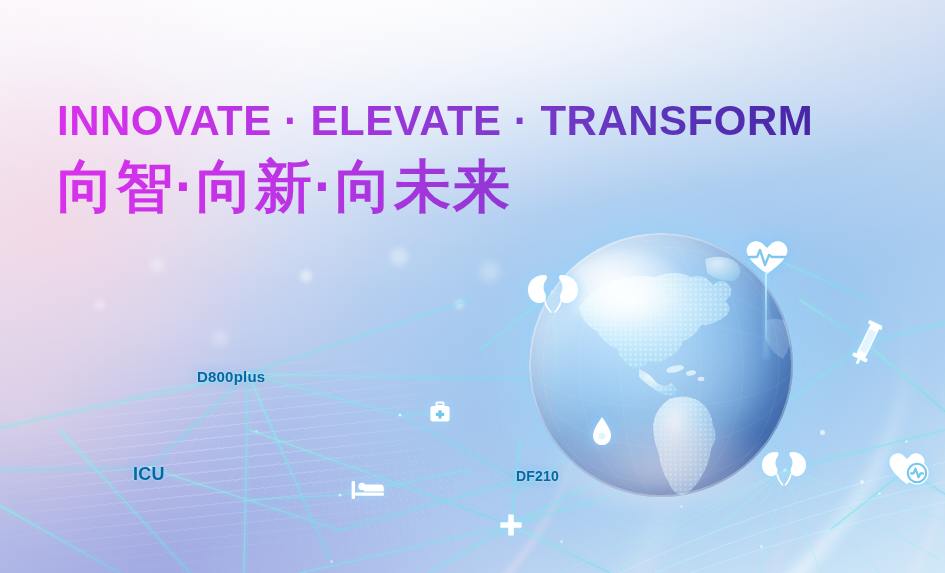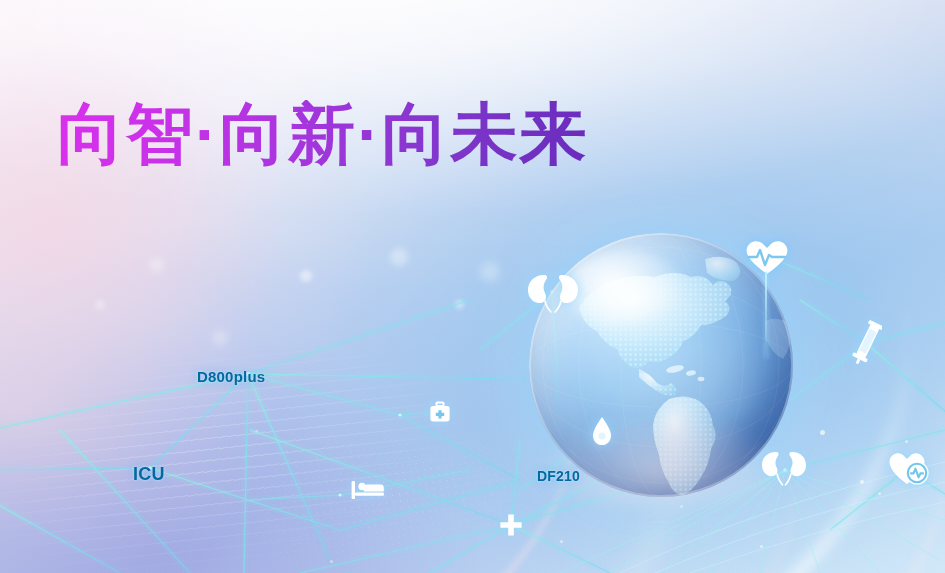--- a/index.html
+++ b/index.html
@@ -319,21 +319,22 @@
       #9238d6 48%,
       #7739c9 64%,
       #5c34ba 80%,
       #4726a6 100%);
     -webkit-background-clip:text;
     background-clip:text;
     color:transparent;
     -webkit-text-fill-color:transparent;
   }
   #title-cn {
-    font-size:67px;
+    margin-top:15px;
+    font-size:57px;
     font-weight:bold;
     letter-spacing:2px;
     line-height:1.02;
     white-space:nowrap;
     background:linear-gradient(94deg,
       #d831ec 0%,
       #cb31e9 18%,
       #b434e2 36%,
       #9a36d8 54%,
       #8236cd 72%,
@@ -643,19 +644,20 @@
       <path fill="#ffffff" d="M21 36 C6 25 2 17 4 11 C6 5 14 3 18 8 L21 11 L24 8
         C28 3 36 5 38 11 C40 17 36 25 21 36 Z"></path>
       <circle cx="31" cy="25" r="11.6" fill="#ffffff"></circle>
       <circle cx="31" cy="25" r="9.2" fill="none" stroke="#72c6ee" stroke-width="2.1"></circle>
       <path fill="none" stroke="#72c6ee" stroke-width="2.1" stroke-linecap="round" stroke-linejoin="round" d="M25 25.4 L27.6 25.4 L29.4 20.6 L32.6 29.4 L34.4 25.4 L37 25.4"></path>
     </svg>
   </div>
 
   <div class="net-label" style="left:197px;top:368px;font-size:15px;">D800plus</div>
   <div class="net-label" style="left:133px;top:464px;font-size:18px;">ICU</div>
-  <div class="net-label" style="left:521px;top:468px;font-size:14px;padding-left:16px;">DF210</div>
+  <div class="net-label" style="left:500px;top:468px;font-size:14px;padding-left:16px;">DF210</div>
 
   <div id="headline">
+    <div id="title-en">INNOVATE · ELEVATE · TRANSFORM</div>
     <div id="title-cn">向智·向新·向未来</div>
   </div>
 
 </div>
 
 </body></html>

